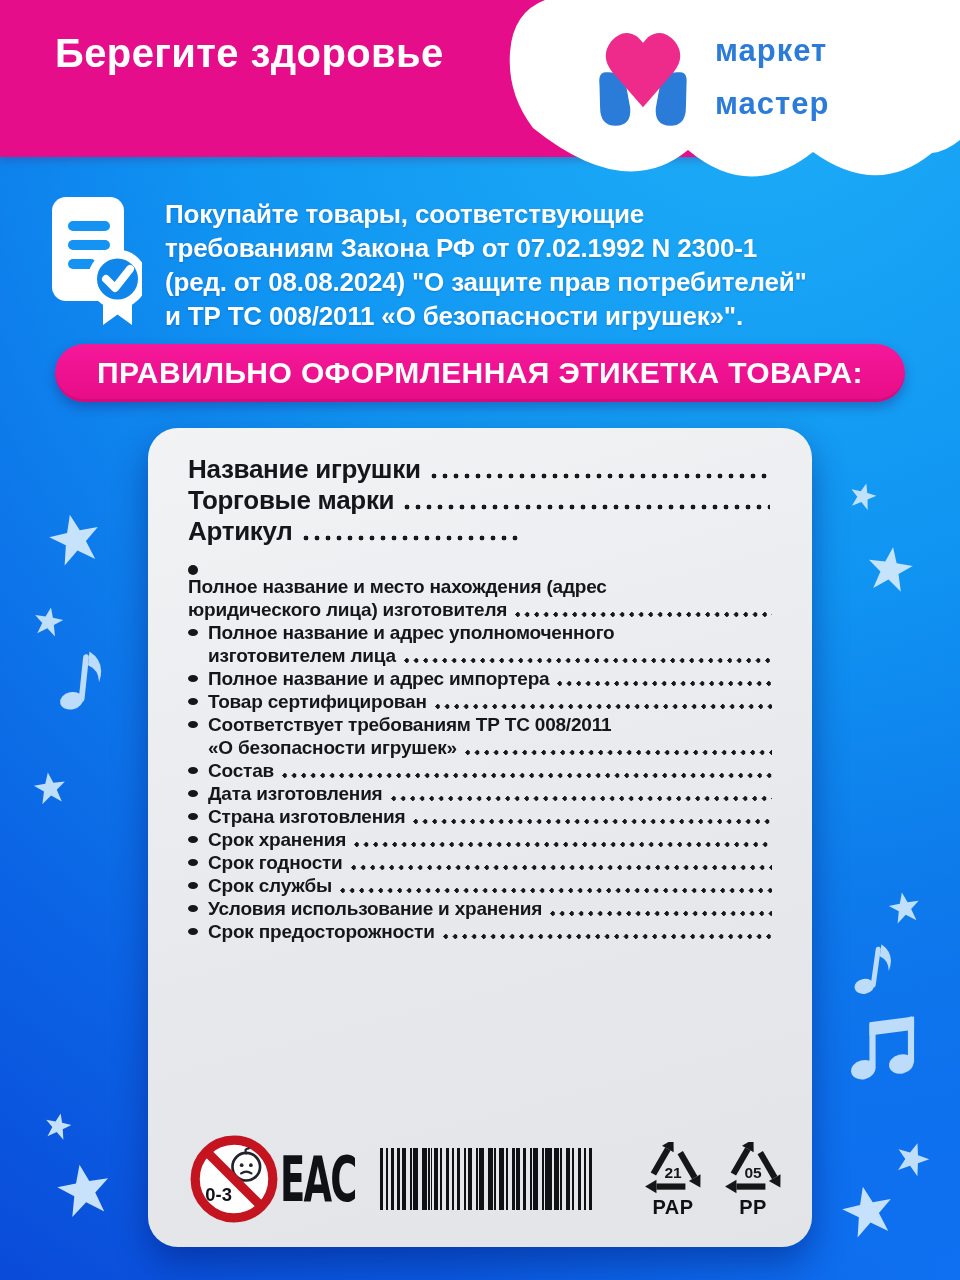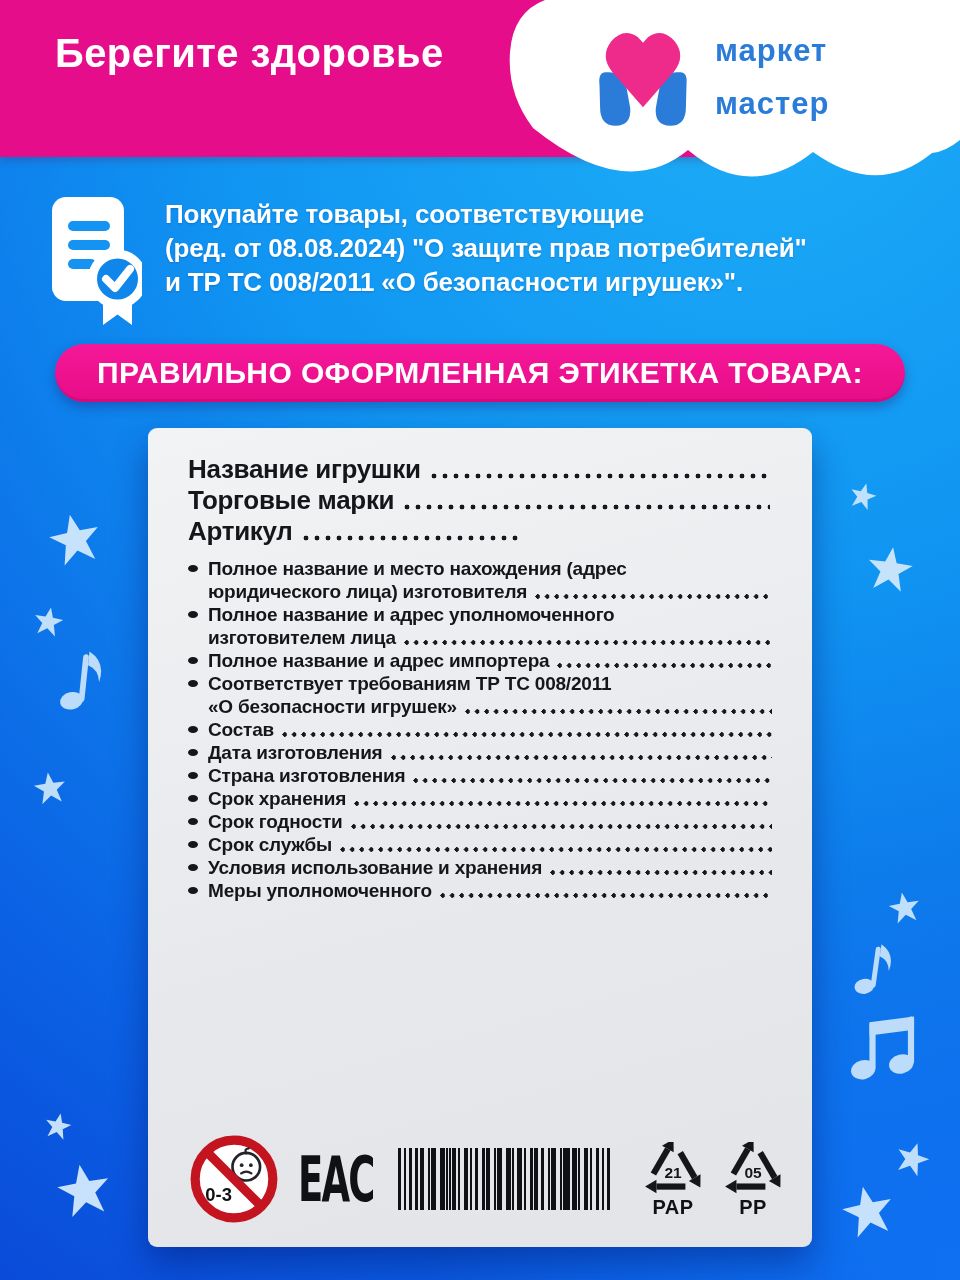--- a/index.html
+++ b/index.html
@@ -27,46 +27,46 @@
   .intro-text{position:absolute;left:165px;top:197px;color:#fff;font-weight:700;
     font-size:26px;line-height:34px;letter-spacing:-.2px;
     text-shadow:0 1px 2px rgba(0,40,120,.25);}
   
   .banner{position:absolute;left:55px;top:344px;width:850px;height:58px;border-radius:29px;
     background:linear-gradient(180deg,#f5189a 0%,#e70c86 100%);
     box-shadow:0 5px 12px rgba(40,0,90,.3), inset 0 -3px 0 rgba(0,0,0,.08);
     display:flex;align-items:center;justify-content:center;}
   .banner-text{color:#fff;font-weight:700;font-size:30px;letter-spacing:.4px;white-space:nowrap;}
   
-  .card{position:absolute;left:148px;top:428px;width:664px;height:819px;border-radius:9px;
+  .card{position:absolute;left:148px;top:428px;width:664px;height:819px;border-radius:30px;
     background:linear-gradient(165deg,#f2f3f5 0%,#e7e8eb 60%,#e3e4e8 100%);
     box-shadow:0 16px 34px rgba(0,20,110,.45);
     box-sizing:border-box;padding:26px 38px 0 40px;color:#15161a;}
   .field-row{display:flex;align-items:baseline;line-height:31px;}
   .field-label{font-size:26px;font-weight:700;letter-spacing:-.3px;white-space:nowrap;}
   .leader{flex:1 1 auto;height:6px;align-self:flex-end;margin:0 4px 6px 10px;
     background-image:radial-gradient(circle at 3px 3px,#17181c 2.4px,rgba(0,0,0,0) 2.6px);
     background-size:11px 6px;background-repeat:repeat-x;}
   .leader.short{flex:0 0 215px;}
   .items{margin-top:10px;}
   .item{display:flex;}
-  .item:first-child{margin-top:0;}
+  .item:first-child{margin-top:0;flex-direction:column;}
   .bullet{flex:0 0 10px;width:10px;height:7px;border-radius:50%;background:#15161a;
     margin:8px 10px 0 0;align-self:flex-start;}
   .item-body{flex:1 1 auto;display:flex;flex-direction:column;}
   .line{display:flex;align-items:baseline;line-height:23px;}
   .line .txt{font-size:19px;font-weight:700;letter-spacing:-.2px;white-space:nowrap;}
   .line .leader{height:5px;margin:0 2px 4px 8px;
     background-image:radial-gradient(circle at 2.6px 2.5px,#17181c 2.1px,rgba(0,0,0,0) 2.3px);
     background-size:9.5px 5px;}
   
   .marks{position:absolute;left:40px;right:28px;bottom:20px;height:96px;
     display:flex;align-items:center;}
   .age-icon{width:92px;height:92px;flex:0 0 auto;}
-  .eac{margin-left:18px;flex:0 0 auto;height:92px;display:flex;align-items:center;}
+  .eac{flex:0 0 auto;height:92px;display:flex;align-items:center;}
   .eac span{display:inline-block;font-family:"DejaVu Sans",sans-serif;font-weight:700;
     font-size:42px;color:#101114;transform:scale(.88,1.5);transform-origin:left center;
     letter-spacing:-2px;}
   .barcode{margin-left:14px;width:212px;height:62px;flex:0 0 auto;
     background:
      repeating-linear-gradient(90deg,#101114 0 2px,rgba(0,0,0,0) 2px 6px),
      repeating-linear-gradient(90deg,#101114 0 3px,rgba(0,0,0,0) 3px 11px),
      repeating-linear-gradient(90deg,#101114 0 1.5px,rgba(0,0,0,0) 1.5px 17px);}
   .recycle{margin-left:auto;width:62px;text-align:center;flex:0 0 auto;}
   .recycle + .recycle{margin-left:18px;}
@@ -110,20 +110,21 @@
     <rect x="6" y="3" width="72" height="104" rx="14" fill="#ffffff"></rect>
     <rect x="22" y="27" width="42" height="10" rx="5" fill="#1493f2"></rect>
     <rect x="22" y="46" width="42" height="10" rx="5" fill="#1493f2"></rect>
     <rect x="22" y="65" width="28" height="10" rx="5" fill="#1493f2"></rect>
     <path fill="#ffffff" d="M57 104 L57 131 L71.5 120.5 L86 131 L86 104 Q79 112 71.5 112 Q64 112 57 104 Z"></path>
     <circle cx="71.5" cy="85" r="25" fill="#1186ea" stroke="#ffffff" stroke-width="9"></circle>
     <path d="M60 85 L69 94 L84 75" fill="none" stroke="#ffffff" stroke-width="8" stroke-linecap="round" stroke-linejoin="round"></path>
   </svg>
   <div class="intro-text">
     <div>Покупайте товары, соответствующие</div>
+    <div>требованиям Закона РФ от 07.02.1992 N 2300-1</div>
     <div>(ред. от 08.08.2024) "О защите прав потребителей"</div>
     <div>и ТР ТС 008/2011 «О безопасности игрушек»".</div>
   </div>
 
   <div class="banner">
     <span class="banner-text">ПРАВИЛЬНО ОФОРМЛЕННАЯ ЭТИКЕТКА ТОВАРА:</span>
   </div>
 
   <div class="card">
     <div id="label-fields">
@@ -172,20 +173,29 @@
   <div class="item">
     <span class="bullet"></span>
     <span class="item-body">
             <span class="line">
               <span class="txt">Полное название и адрес импортера</span>
               <span class="leader"></span>
             </span>
           </span>
   </div>
 
+  <div class="item">
+    <span class="bullet"></span>
+    <span class="item-body">
+            <span class="line">
+              <span class="txt">Товар сертифицирован</span>
+              <span class="leader"></span>
+            </span>
+          </span>
+  </div>
 
   <div class="item">
     <span class="bullet"></span>
     <span class="item-body">
             <span class="line">
               <span class="txt">Соответствует требованиям ТР ТС 008/2011</span>
             </span>
             <span class="line">
               <span class="txt">«О безопасности игрушек»</span>
               <span class="leader"></span>
@@ -261,21 +271,21 @@
               <span class="leader"></span>
             </span>
           </span>
   </div>
 
 
   <div class="item">
     <span class="bullet"></span>
     <span class="item-body">
             <span class="line">
-              <span class="txt">Меры уполномоченного</span>
+              <span class="txt">Срок предосторожности</span>
               <span class="leader"></span>
             </span>
           </span>
   </div>
 </div>
 
     <div class="marks">
       <svg class="age-icon" viewBox="0 0 90 90">
         <circle cx="45" cy="45" r="38" fill="#ffffff" stroke="#c41420" stroke-width="9"></circle>
         <circle cx="57" cy="33" r="13.5" fill="#ffffff" stroke="#23242a" stroke-width="2.6"></circle>

